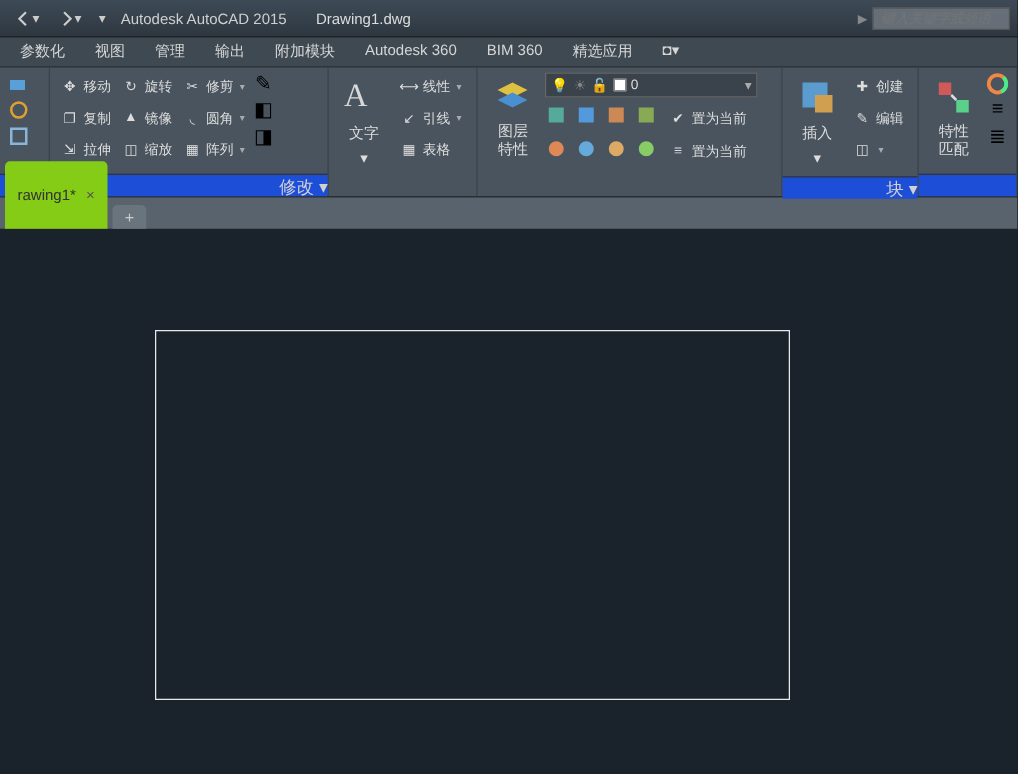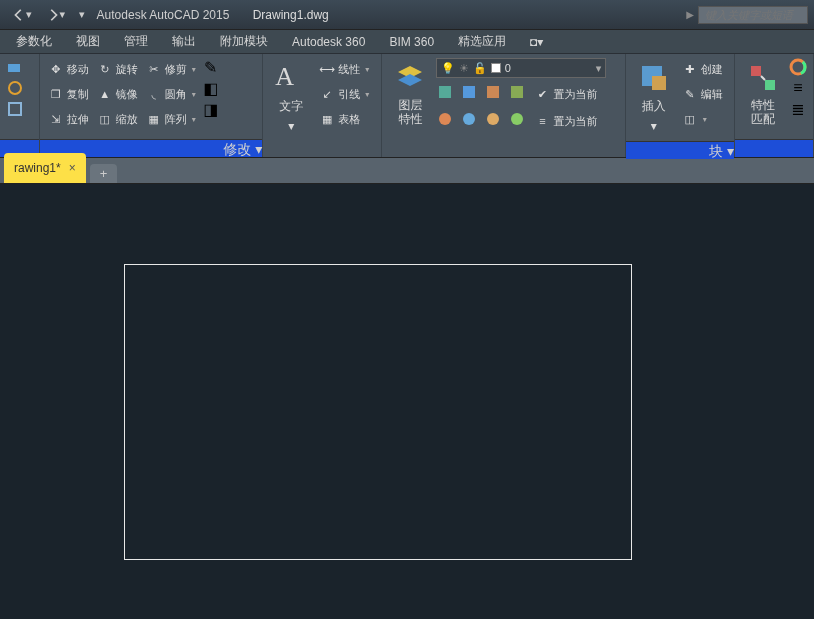--- a/index.html
+++ b/index.html
@@ -10,21 +10,21 @@
 .titlebar .qat { display: flex; align-items: center; gap: 6px; padding: 0 8px; }
 .qat-btn { display: flex; align-items: center; color: #ccc; font-size: 11px; cursor: pointer; padding: 2px 4px; }
 .qat-btn svg { width: 14px; height: 14px; }
 .titlebar .title { flex: 1; color: #cfcfcf; font-size: 12px; }
 .titlebar .title .fn { color: #ddd; padding-left: 20px; }
 .searchbox { display: flex; align-items: center; padding-right: 6px; }
 .searchbox .arrow { color: #888; font-size: 10px; padding: 0 4px; }
 .searchbox input { background: #666f78; border: 1px solid #555; color: #aaa; font-style: italic; font-size: 11px; padding: 2px 6px; width: 110px; height: 18px; }
 
 
-.menutabs { height: 24px; background: #3e4951; display: flex; align-items: center; padding: 0 4px; border-bottom: 1px solid #2a2f35; }
+.menutabs { height: 24px; background: #3e4951; display: flex; padding: 0 4px; border-bottom: 1px solid #2a2f35; }
 .menutabs .tab { color: #d6d6d6; font-size: 12px; padding: 3px 12px; cursor: pointer; }
 .menutabs .spacer { flex: 1; }
 
 
 .ribbon { height: 104px; background: #49545e; display: flex; border-bottom: 1px solid #222; }
 .panel { border-right: 1px solid #3a434b; display: flex; flex-direction: column; }
 .panel-body { flex: 1; display: flex; padding: 4px 6px; gap: 4px; align-items: flex-start; }
 .panel-title { height: 18px; background: #1d4ed8; color: #d0d0d0; font-size: 14px; text-align: right; line-height: 18px; border-top: 1px solid #333; }
 
 .col { display: flex; flex-direction: column; gap: 3px; }
@@ -35,21 +35,21 @@
 .bigbtn .ico { width: 32px; height: 32px; }
 
 .layer-combo { background: #3a434b; border: 1px solid #666; height: 20px; width: 170px; display: flex; align-items: center; padding: 0 4px; color: #ddd; font-size: 11px; gap: 4px; }
 .layer-combo .end { margin-left: auto; color: #aaa; }
 
 .iconrow { display: flex; gap: 6px; }
 .smico { width: 18px; height: 18px; cursor: pointer; display: inline-flex; align-items: center; justify-content: center; }
 
 
 .filetabs { height: 26px; background: #58636d; display: flex; align-items: flex-end; padding-left: 4px; border-bottom: 1px solid #222; }
-.filetab { background: #fde047; color: #333; font-size: 12px; padding: 8px 10px; border-radius: 4px 4px 0 0; display: flex; align-items: center; gap: 8px; margin-right: 4px; }
+.filetab { background: #84cc16; color: #333; font-size: 12px; padding: 20px 10px; border-radius: 4px 4px 0 0; display: flex; align-items: center; gap: 8px; margin-right: 4px; }
 .filetab .close { color: #555; font-size: 12px; cursor: pointer; }
 .addtab { background: #6a747d; color: #ccc; font-size: 13px; padding: 2px 10px; border-radius: 4px 4px 0 0; cursor: pointer; }
 
 
 .canvas { position: absolute; top: 184px; left: 0; right: 0; bottom: 0; background: #1a232b; }
 .rect { position: absolute; left: 124px; top: 80px; width: 508px; height: 296px; border: 1px solid #e8e8e8; }
 </style>
 </head>
 <body>
 

